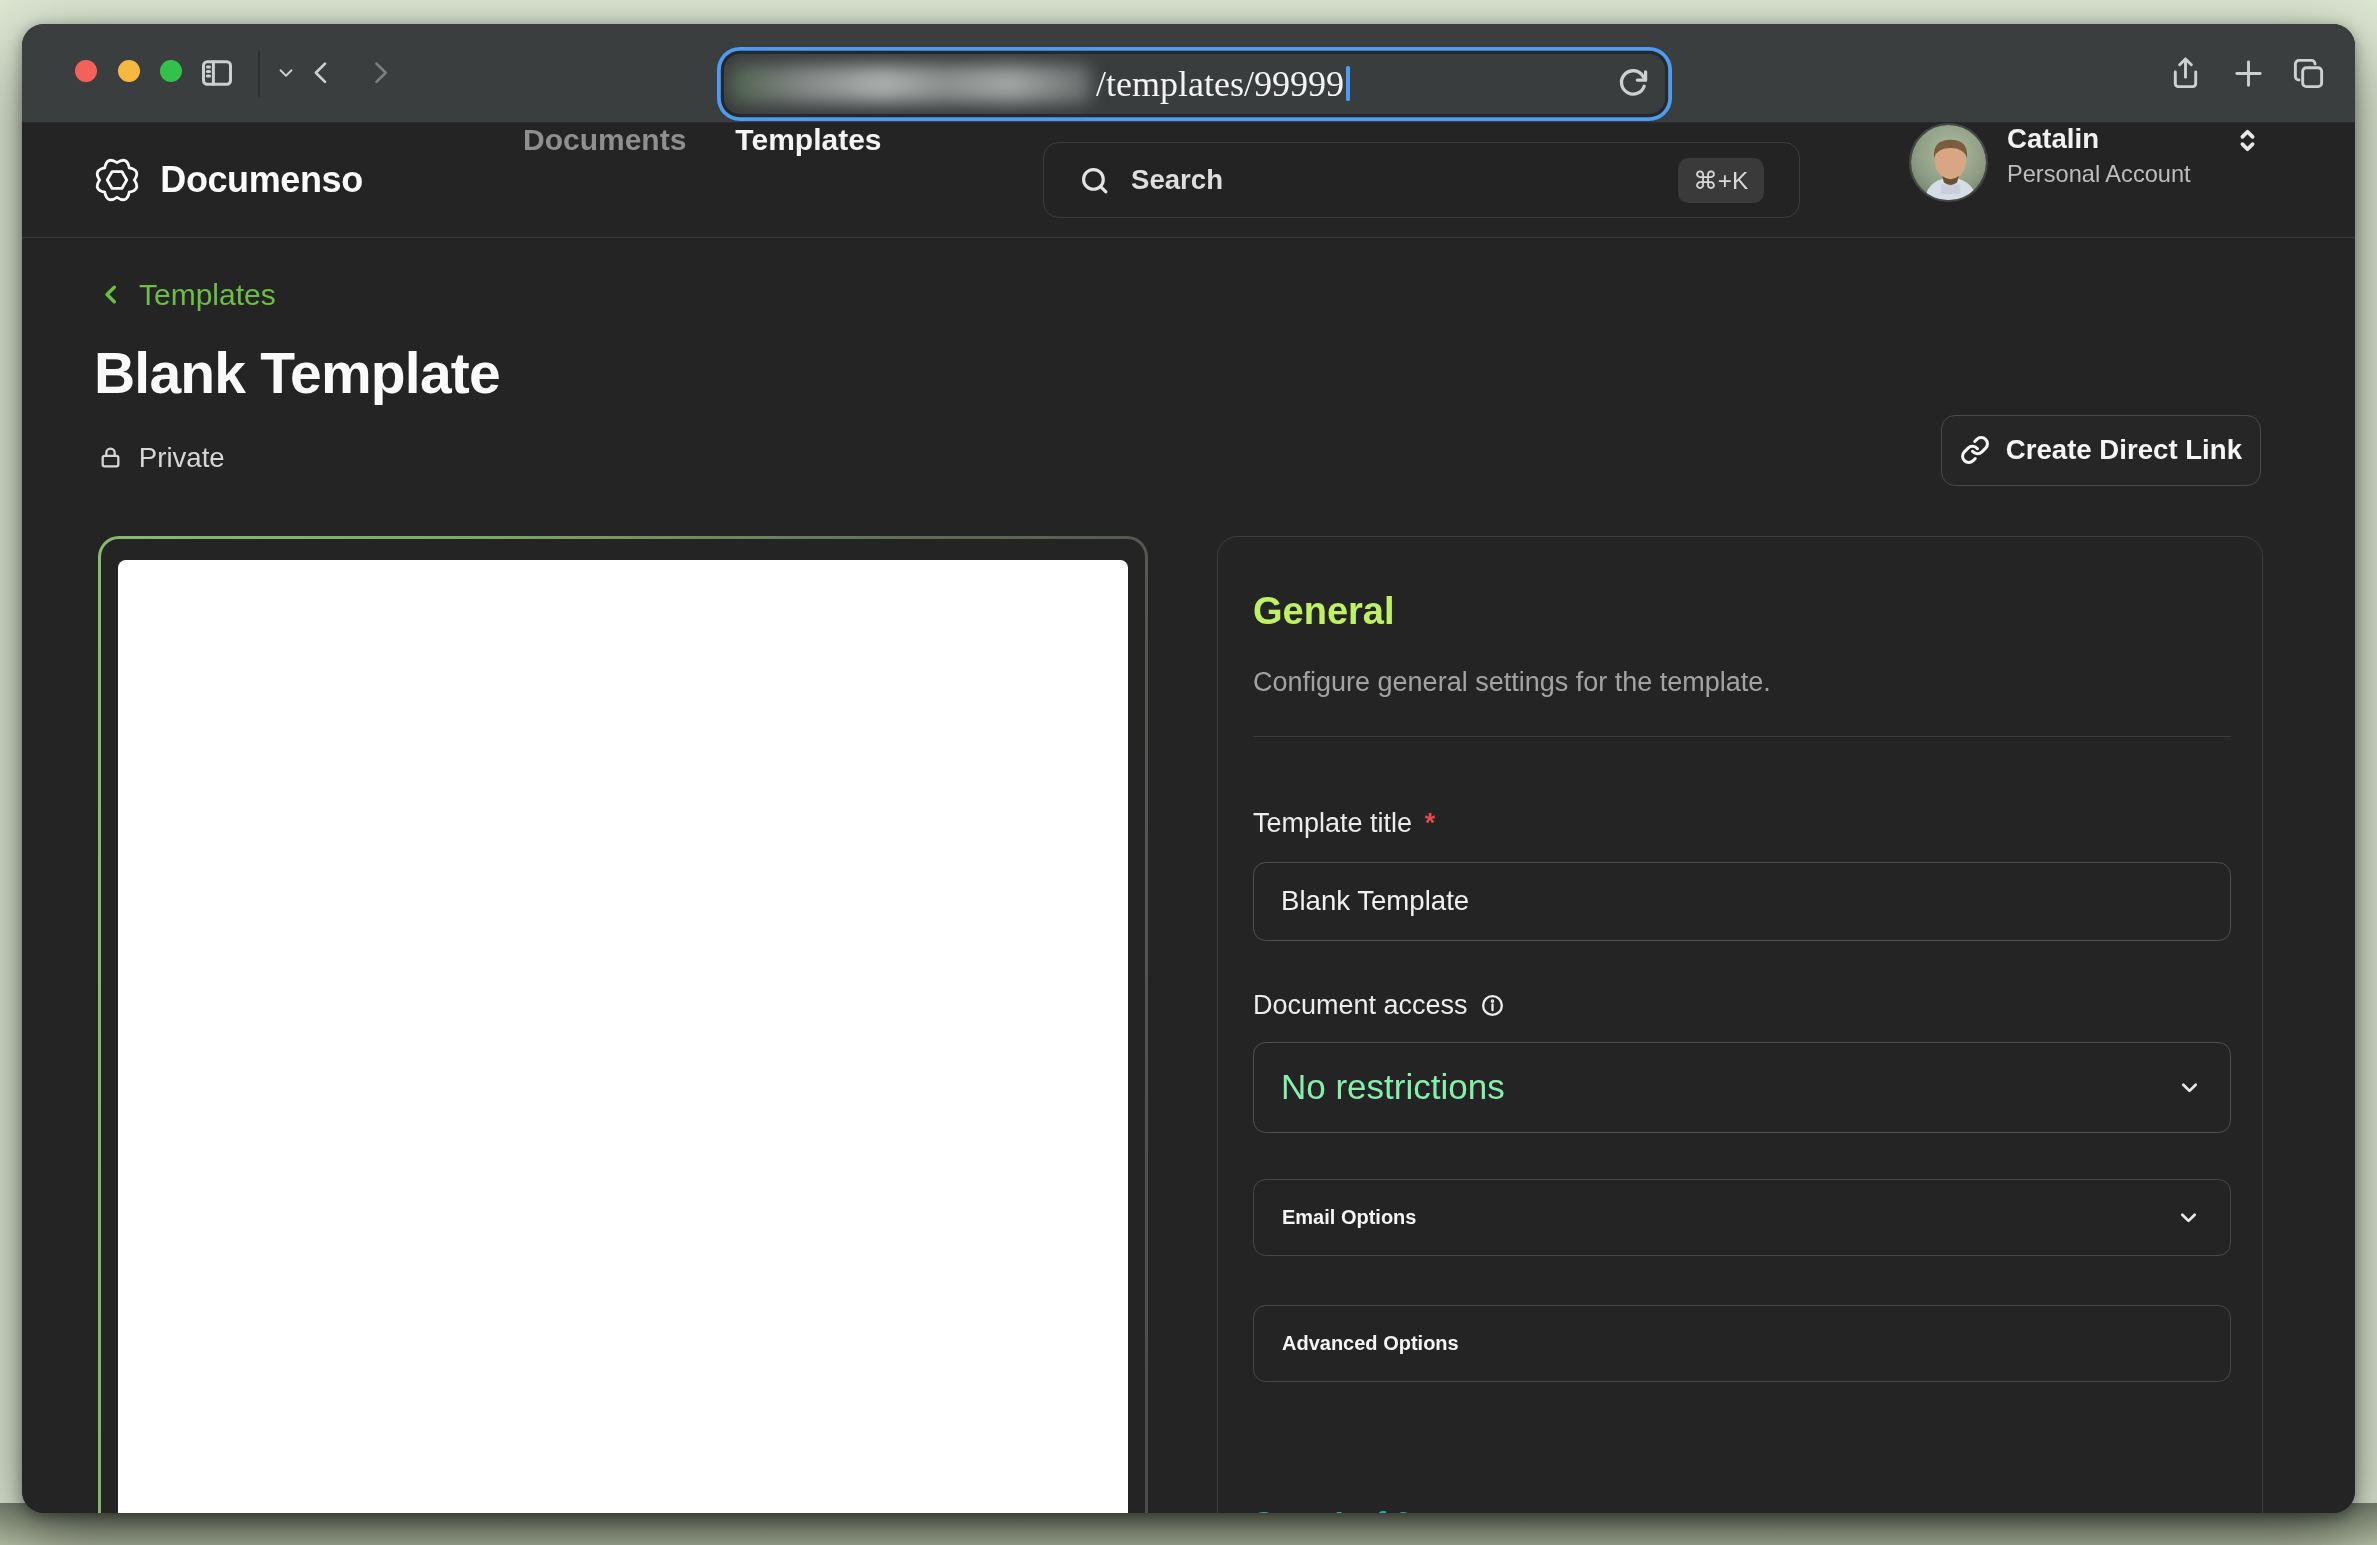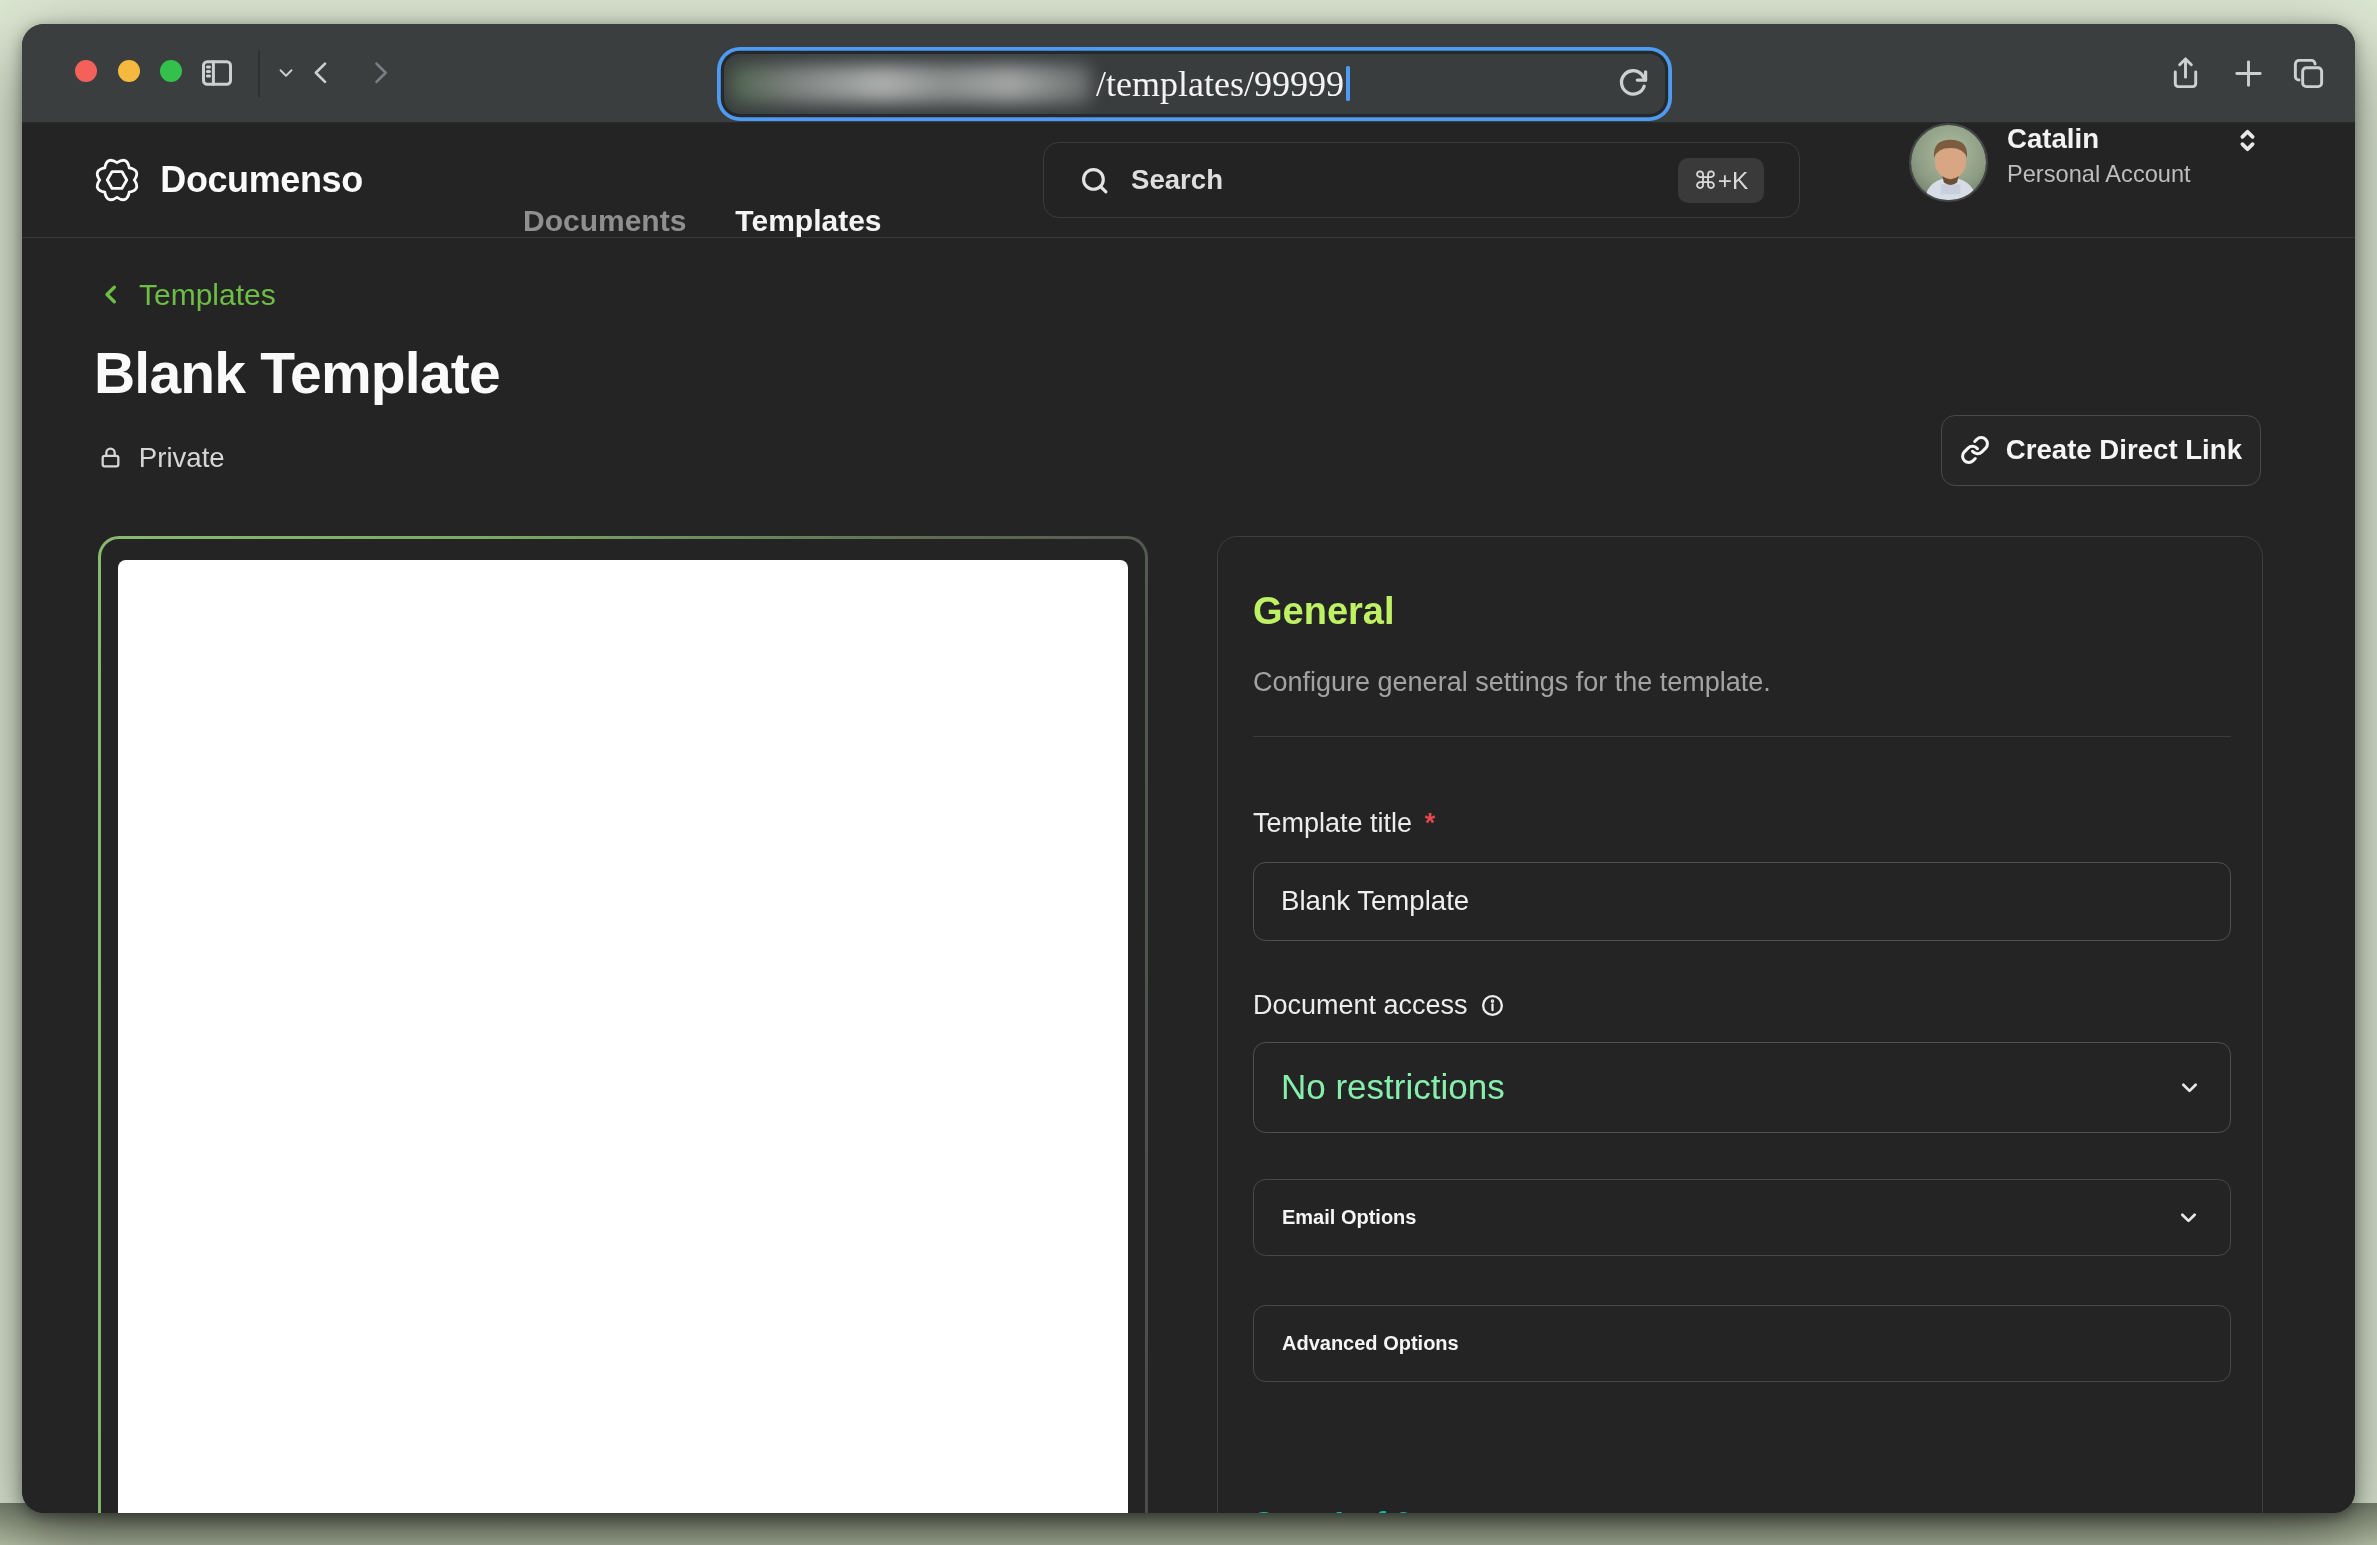--- a/index.html
+++ b/index.html
@@ -52,21 +52,21 @@
   .reload { position:absolute; right:15.8px; top:0; height:60px; display:flex; align-items:center; }
   .reload svg { stroke:#cdd0d1; fill:none; stroke-width:2.4; stroke-linecap:round; stroke-linejoin:round; }
   
   .app-header {
     position:relative; height:115px; background:#242425;
     border-bottom:1.6px solid #39393b;
   }
   .brand { position:absolute; left:69px; top:0; height:115px; display:flex; align-items:center; gap:17.3px; }
   .brand svg { stroke:#fafafa; fill:none; stroke-width:2.6; }
   .brand-name { font-size:36px; font-weight:700; color:#fbfbfb; letter-spacing:-0.4px; }
-  .nav { position:absolute; left:501px; top:0; height:115px; display:flex; align-items:flex-end; gap:49px; }
+  .nav { position:absolute; left:501px; top:0; height:115px; display:flex; align-items:flex-start; gap:49px; }
   .nav-item { font-size:30px; font-weight:600; color:#8f8f90; cursor:default; }
   .nav-item.active { color:#f4f4f4; }
   .searchbar {
     position:absolute; left:1021px; top:19.7px; width:757px; height:76px;
     border:1.6px solid #3c3c3e; border-radius:15.8px; background:#232324;
     display:flex; align-items:center; padding:0 35px;
   }
   .searchbar svg { stroke:#e3e3e3; fill:none; stroke-width:2.4; stroke-linecap:round; }
   .search-label { margin-left:20.5px; font-size:27.6px; font-weight:600; color:#dedede; flex:1; }
   .kbd { background:#3a3a3b; border-radius:10.2px; padding:7.9px 15.8px; font-size:24.4px; color:#d9d9d9; font-weight:500; }

